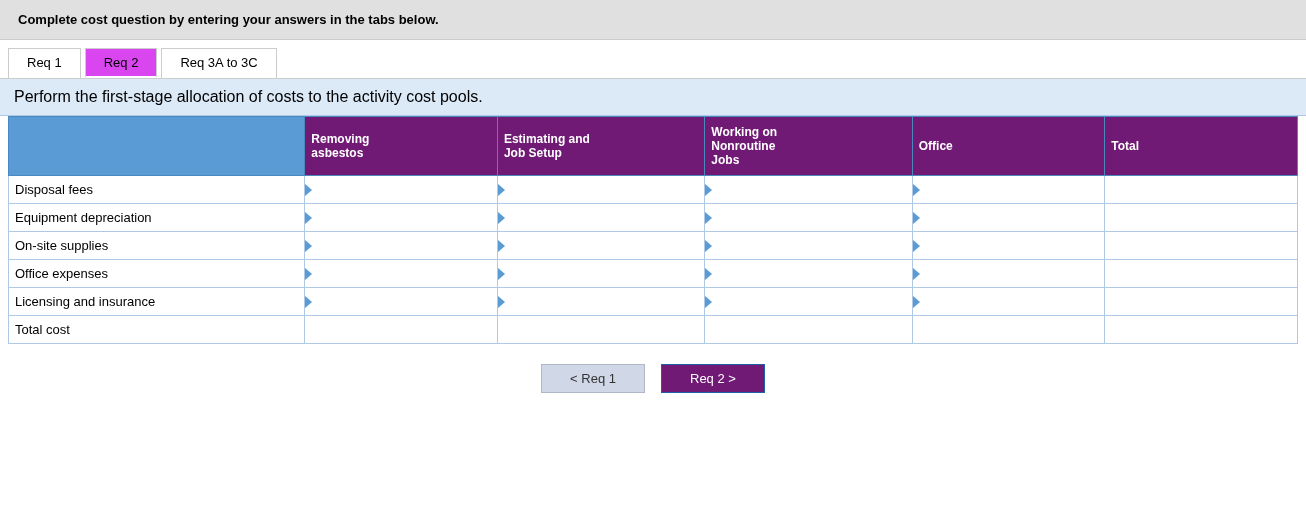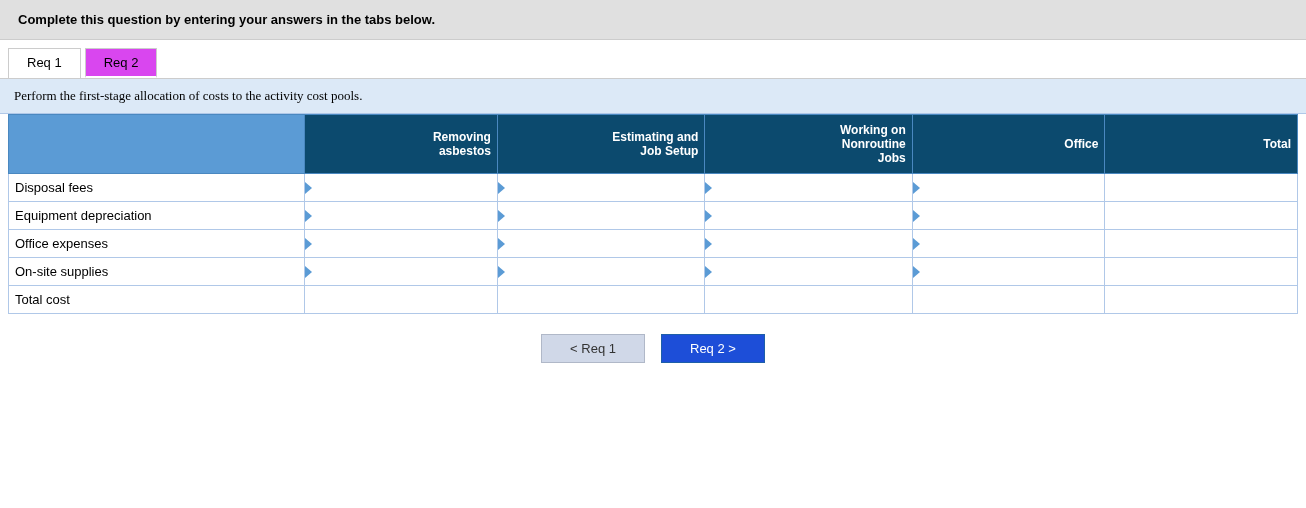--- a/index.html
+++ b/index.html
@@ -38,41 +38,40 @@
 
     .tab.active {
       background: #d946ef;
       border-bottom: 2px solid #fff;
       font-weight: normal;
     }
 
     .description-bar {
       background: #dce9f7;
       padding: 9px 14px;
-      font-size: 13px;
+      font-size: 16px;
       border-bottom: 1px solid #b0c8e8;
-      font-family: Liberation Serif, serif;
     }
 
     .table-wrapper {
       padding: 0 8px 8px 8px;
     }
 
     table {
       width: 100%;
       border-collapse: collapse;
       margin-top: 0;
     }
 
     thead tr th {
-      background: #0c4a6e;
+      background: #701a75;
       color: #fff;
       font-weight: bold;
       font-size: 12px;
-      text-align: right;
+      text-align: left;
       padding: 8px 6px;
       border: 1px solid #4a88c0;
     }
 
     thead tr th:first-child {
       background: #5b9bd5;
       width: 200px;
       text-align: left;
     }
 
@@ -137,49 +136,52 @@
     .btn-prev {
       background: #d0d8e8;
       border: 1px solid #b0b8c8;
       padding: 6px 28px;
       font-size: 13px;
       cursor: pointer;
       color: #333;
     }
 
     .btn-next {
-      background: #1d4ed8;
+      background: #701a75;
       border: 1px solid #1e5fa8;
       padding: 6px 28px;
       font-size: 13px;
       cursor: pointer;
       color: #fff;
     }
 
     .col-removing { width: 130px; }
     .col-estimating { width: 140px; margin-left: 36px; }
     .col-working { width: 140px; }
     .col-other { width: 130px; }
     .col-total { width: 130px; }
     .col-label { width: 200px; }
   </style>
 </head>
 <body>
 
 <div class="instruction-bar">
-  <span>Complete this question by entering your answers in the tabs below.</span>
+  <span>Complete cost question by entering your answers in the tabs below.</span>
 </div>
 
 <div class="tabs-container">
   <div class="tab">
     <span>Req 1</span>
   </div>
   <div class="tab active">
     <span>Req 2</span>
   </div>
+  <div class="tab">
+    <span>Req 3A to 3C</span>
+  </div>
 </div>
 
 <div class="description-bar">
   <span>Perform the first-stage allocation of costs to the activity cost pools.</span>
 </div>
 
 <div class="table-wrapper">
   <table>
     <thead>
       <tr>
@@ -222,53 +224,69 @@
         <td>
             <div class="input-cell"><input type="text" style=""></div>
           </td>
         <td>
             <div class="input-cell"><input type="text" style=""></div>
           </td>
         <td class="total-col"></td>
       </tr>
 
       <tr>
+        <td>On-site supplies</td>
+        <td>
+            <div class="input-cell"><input type="text" style=""></div>
+          </td>
+        <td>
+            <div class="input-cell"><input type="text" style=""></div>
+          </td>
+        <td>
+            <div class="input-cell"><input type="text" style=""></div>
+          </td>
+        <td>
+            <div class="input-cell"><input type="text" style=""></div>
+          </td>
+        <td class="total-col"></td>
+      </tr>
+
+      <tr>
         <td>Office expenses</td>
         <td>
             <div class="input-cell"><input type="text" style=""></div>
           </td>
         <td>
             <div class="input-cell"><input type="text" style=""></div>
           </td>
         <td>
             <div class="input-cell"><input type="text" style=""></div>
           </td>
         <td>
             <div class="input-cell"><input type="text" style=""></div>
           </td>
         <td class="total-col"></td>
       </tr>
 
       <tr>
-        <td>On-site supplies</td>
-        <td>
-            <div class="input-cell"><input type="text" style=""></div>
-          </td>
-        <td>
-            <div class="input-cell"><input type="text" style=""></div>
-          </td>
-        <td>
-            <div class="input-cell"><input type="text" style=""></div>
-          </td>
-        <td>
-            <div class="input-cell"><input type="text" style=""></div>
-          </td>
-        <td class="total-col"></td>
-      </tr>
-
+        <td>Licensing and insurance</td>
+        <td>
+            <div class="input-cell"><input type="text" style=""></div>
+          </td>
+        <td>
+            <div class="input-cell"><input type="text" style=""></div>
+          </td>
+        <td>
+            <div class="input-cell"><input type="text" style=""></div>
+          </td>
+        <td>
+            <div class="input-cell"><input type="text" style=""></div>
+          </td>
+        <td class="total-col"></td>
+      </tr>
 
       <tr>
         <td>Total cost</td>
         <td></td>
         <td></td>
         <td></td>
         <td></td>
         <td class="total-col"></td>
       </tr>
     </tbody>

